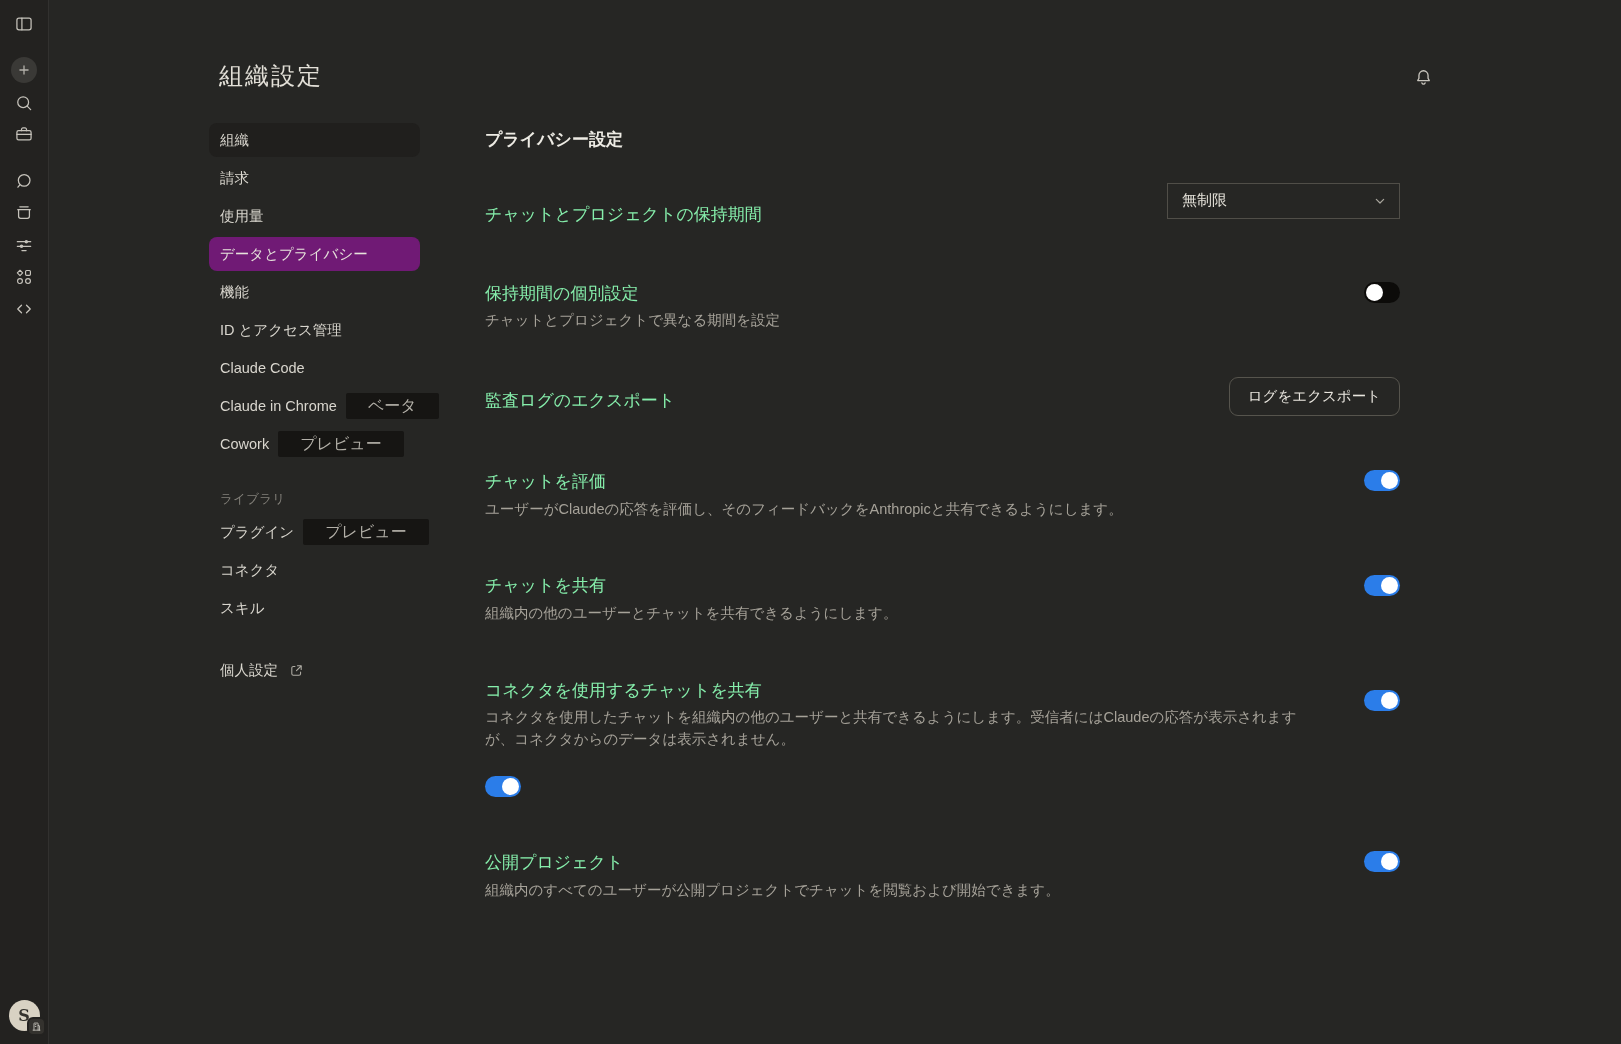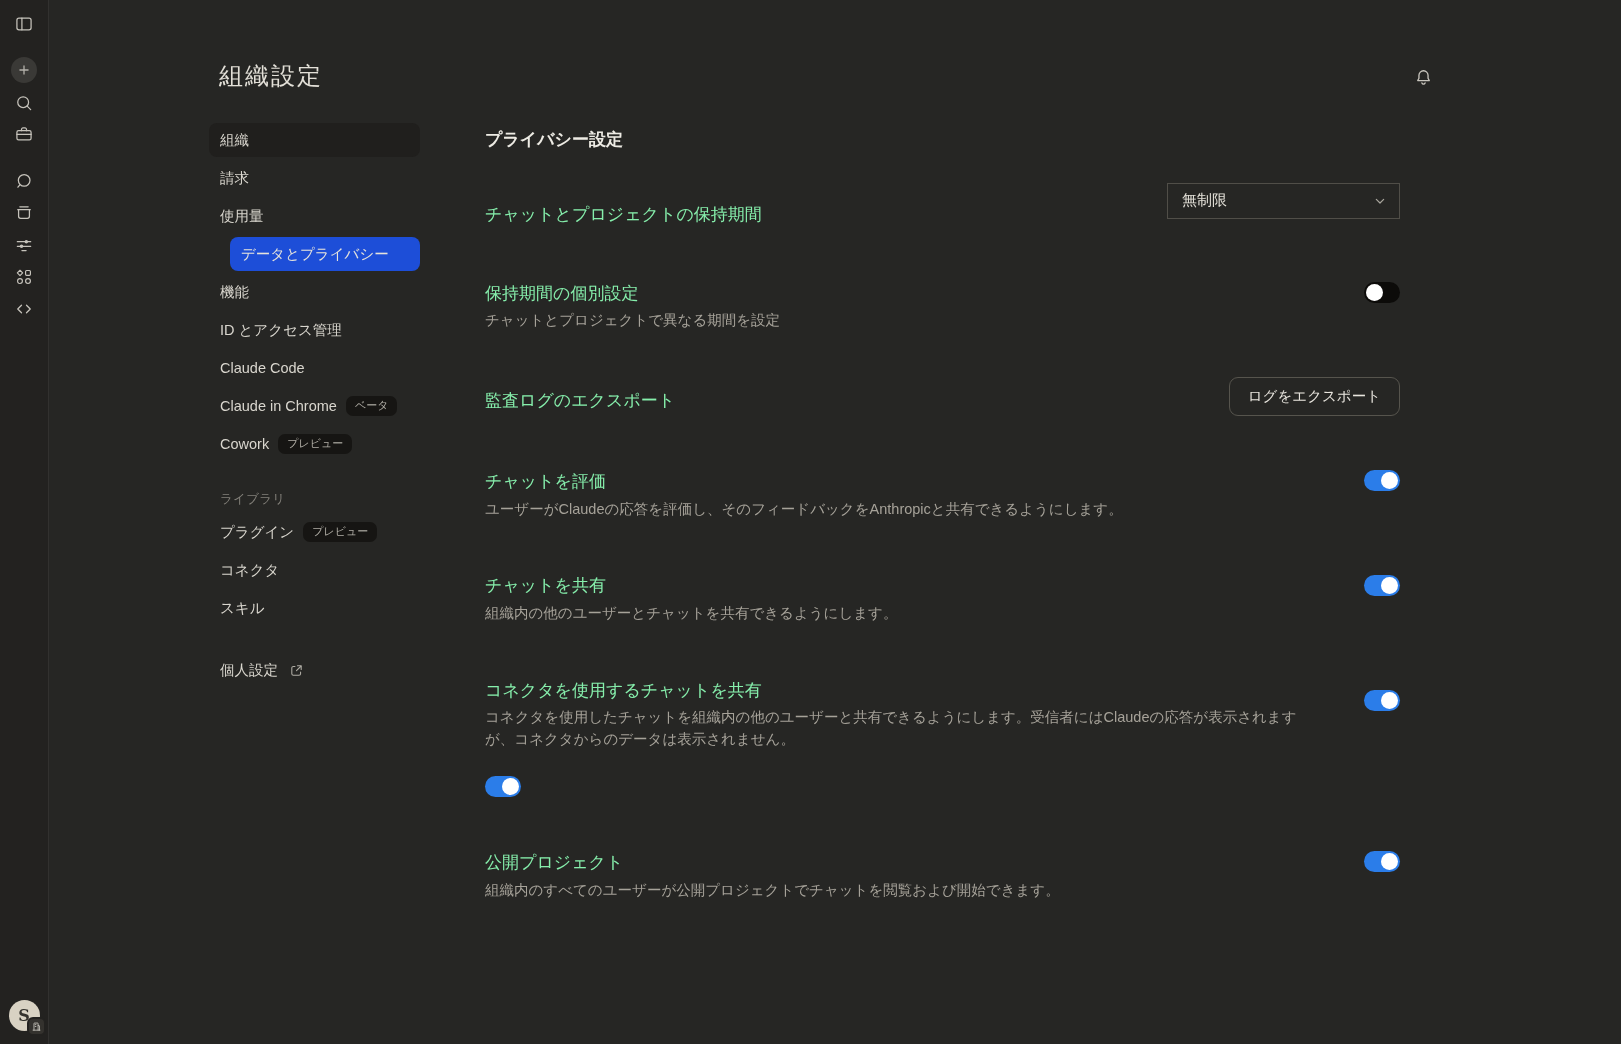--- a/index.html
+++ b/index.html
@@ -60,24 +60,24 @@
   .bell-btn svg { width:21px; height:21px; }
   
   .settings-nav { position:absolute; left:209px; top:123px; width:211px; }
   .nav-item {
     height:34px; margin-bottom:4px; padding:0 11px;
     display:flex; align-items:center;
     border-radius:8px; font-size:14.5px; color:#d9d6ce;
     cursor:pointer; white-space:nowrap;
   }
   .nav-item.hover { background:#201f1d; }
-  .nav-item.selected { background:#1d4ed8; color:#e6e3db;margin-left:21px; }
+  .nav-item.selected { background:#701a75; color:#e6e3db; }
   .nav-badge {
-    margin-left:9px; padding:3px 9px; border-radius:7px;
-    background:#161513; color:#b3b0a8; font-size:11px; line-height:1.2;
+    margin-left:9px; padding:3px 22px; border-radius:2px;
+    background:#161513; color:#b3b0a8; font-size:16px; line-height:1.2;
   }
   .nav-section-label {
     margin:30px 0 7px 11px; font-size:12.5px; color:#83807a; letter-spacing:0.3px;
   }
   .nav-footer { margin-top:28px; }
   .ext-icon { margin-left:11px; color:#b0ada5; display:inline-flex; }
   .ext-icon svg { width:15px; height:15px; }
   
   .content { position:absolute; left:485px; top:128px; width:915px; }
   .content-heading { font-size:17px; font-weight:700; color:#edebe4; margin-bottom:23px; }

